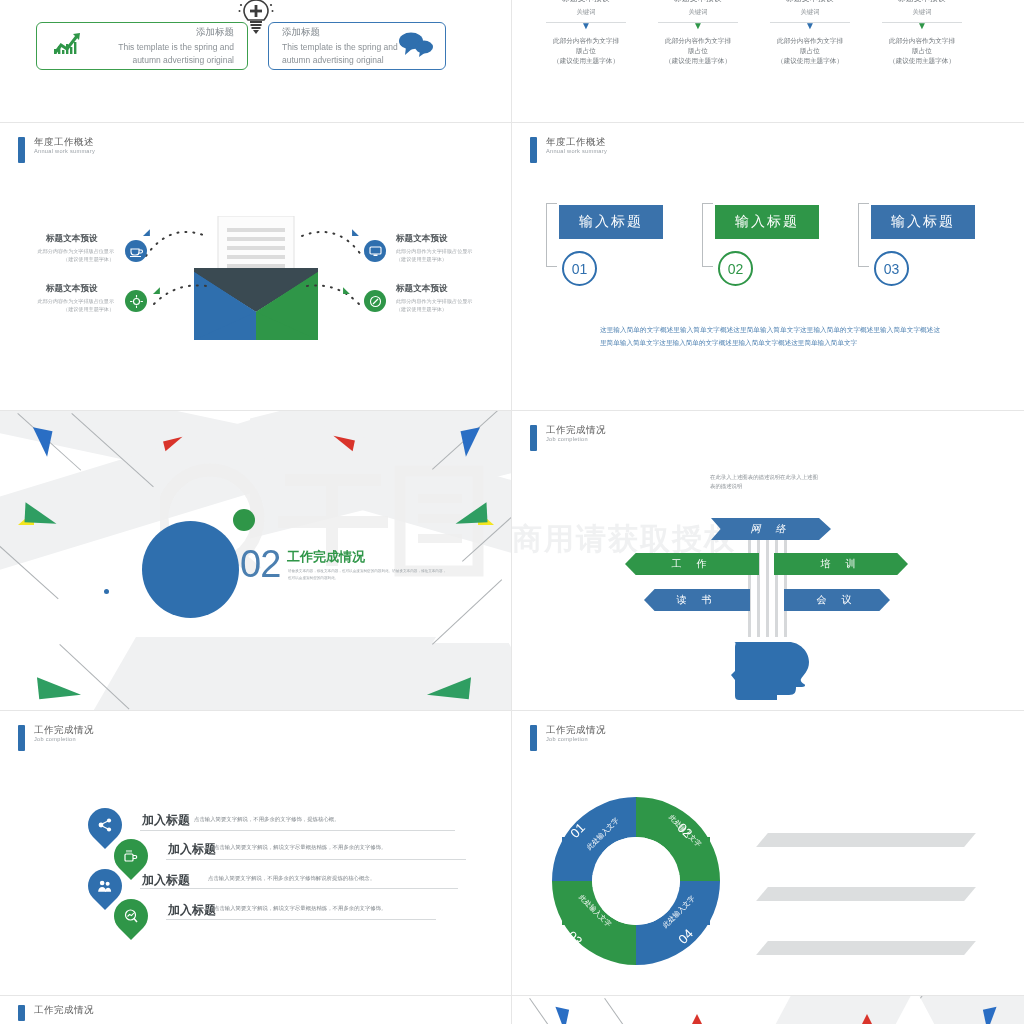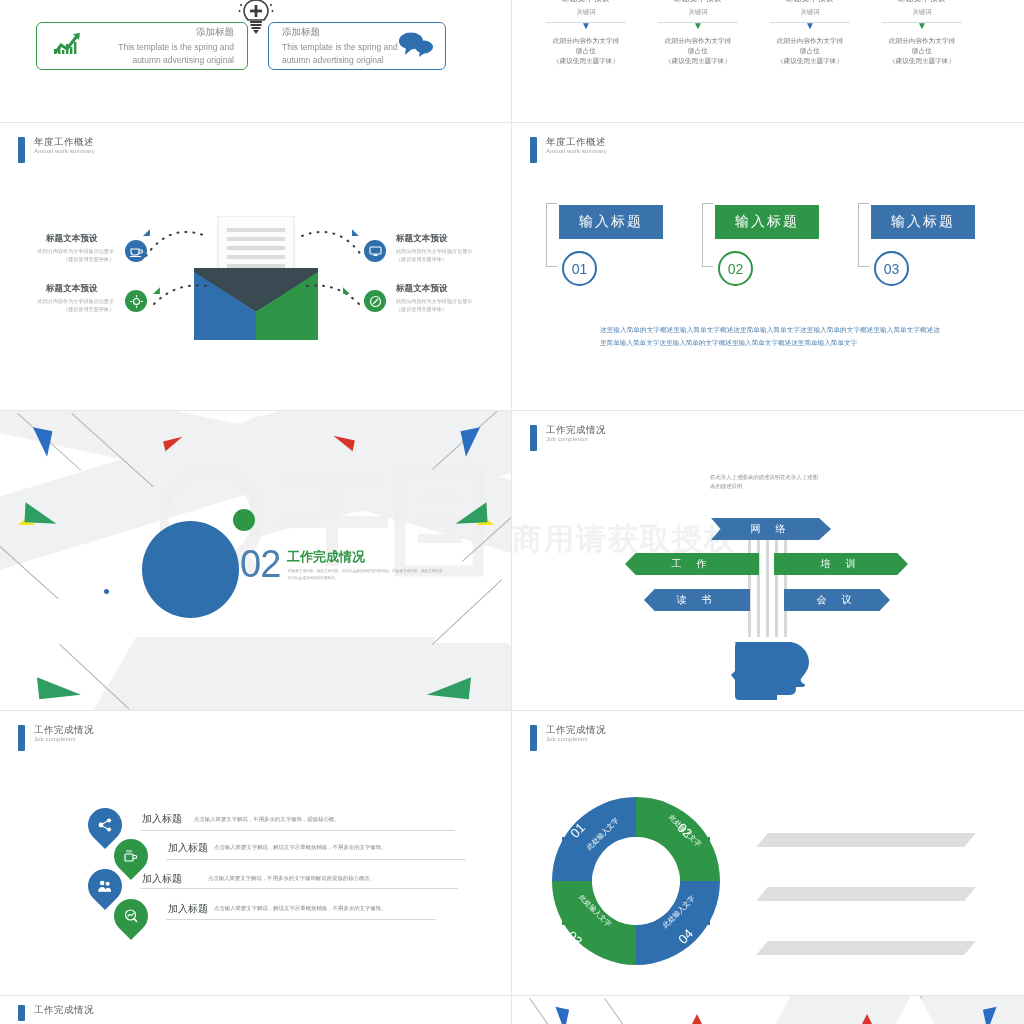--- a/index.html
+++ b/index.html
@@ -82,21 +82,21 @@
   .sign { position:absolute; height:22px; display:flex; align-items:center;
           justify-content:center; color:#fff; font-size:10px; letter-spacing:6px;}
   .sign.b { background:#3a72ab; } .sign.g { background:#2f9648; }
   .post { position:absolute; width:3px; background:#d6d8da; }
 
   
   .pin { position:absolute; width:34px; height:34px; border-radius:50% 50% 0 50%;
          transform:rotate(45deg); display:flex; align-items:center; justify-content:center; }
   .pin.b{background:#2f6fae;} .pin.g{background:#2f9648;}
   .pin > svg { transform:rotate(-45deg); }
-  .p7-t { position:absolute; font-size:10px; color:#3f4549; font-weight:normal; }
+  .p7-t { position:absolute; font-size:12px; color:#3f4549; font-weight:bold; }
   .p7-d { position:absolute; font-size:5.4px; color:#7f858a; line-height:1.7; }
   .p7-r { position:absolute; height:1px; background:#d7dadc; }
   .dlab { position:absolute; color:#fff; white-space:nowrap; }
   .dnum { font-size:13px; } .dtxt { font-size:7px; }
   .shadow8 { position:absolute; background:#dcdedf; }
 
   
   .strip { position:absolute; left:0; top:996px; width:1024px; height:28px; background:#fff; overflow:hidden;}
 </style>
 </head>
@@ -370,21 +370,21 @@
     <div class="wm6" style="left:0px;top:108px;">商用请获取授权</div>
 
     <div class="p6desc" style="left:198px;top:62px;">在此录入上述图表的描述说明在此录入上述图表的描述说明</div>
 
     <div class="post" style="left:236px;top:118px;height:108px;"></div>
     <div class="post" style="left:245px;top:118px;height:108px;"></div>
     <div class="post" style="left:254px;top:118px;height:108px;"></div>
     <div class="post" style="left:263px;top:118px;height:108px;"></div>
     <div class="post" style="left:272px;top:118px;height:108px;"></div>
 
-    <div class="sign b" style="left:199px;top:107px;width:120px;clip-path:polygon(0 0,90% 0,100% 50%,90% 100%,0 100%,8% 50%);">网 络</div>
+    <div class="sign b" style="left:199px;top:107px;width:120px;clip-path:polygon(0 0,90% 0,100% 50%,90% 100%,0 100%,8% 50%);font-style:italic;">网 络</div>
     <div class="sign g" style="left:113px;top:142px;width:134px;clip-path:polygon(8% 0,100% 0,100% 100%,8% 100%,0 50%);">工 作</div>
     <div class="sign g" style="left:262px;top:142px;width:134px;clip-path:polygon(0 0,92% 0,100% 50%,92% 100%,0 100%);">培 训</div>
     <div class="sign b" style="left:132px;top:178px;width:106px;clip-path:polygon(10% 0,100% 0,100% 100%,10% 100%,0 50%);">读 书</div>
     <div class="sign b" style="left:272px;top:178px;width:106px;clip-path:polygon(0 0,90% 0,100% 50%,90% 100%,0 100%);">会 议</div>
 
     <span style="position:absolute;left:215px;top:225px;">
       <svg width="86" height="66" viewBox="0 0 86 66">
         <path d="M4 6 h58 c10 0 20 9 20 20 c0 9 -6 13 -8 17 c-1 2 1 4 3 5 c2 1 1 3 -2 3 h-6 c0 5 -1 8 -7 8 h-12 v5 h-38 c-2 0 -4 -1 -4 -4 v-16 l-4 -5 l4 -4 v-24 c0 -3 2 -5 -2 -5z" fill="#2f6fae"></path>
       </svg>
     </span>

